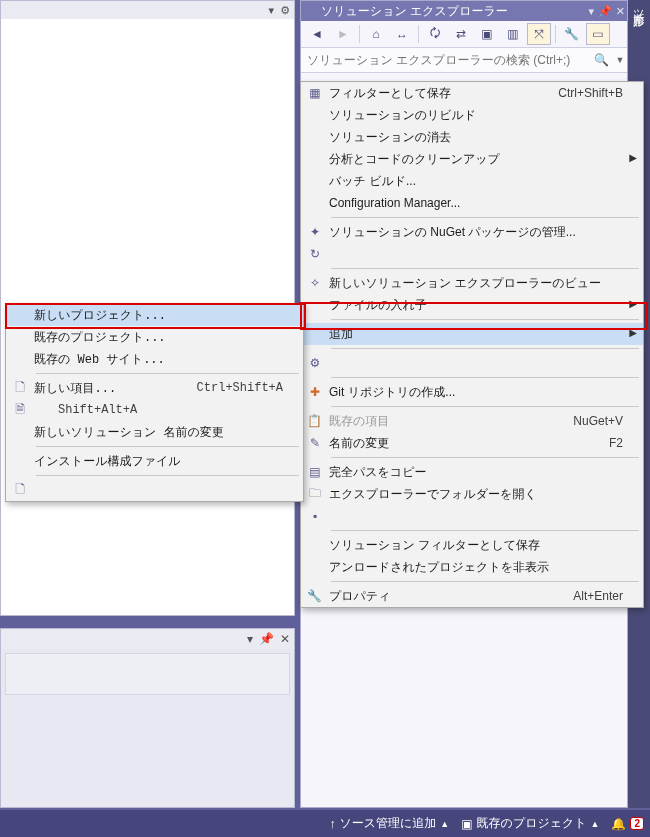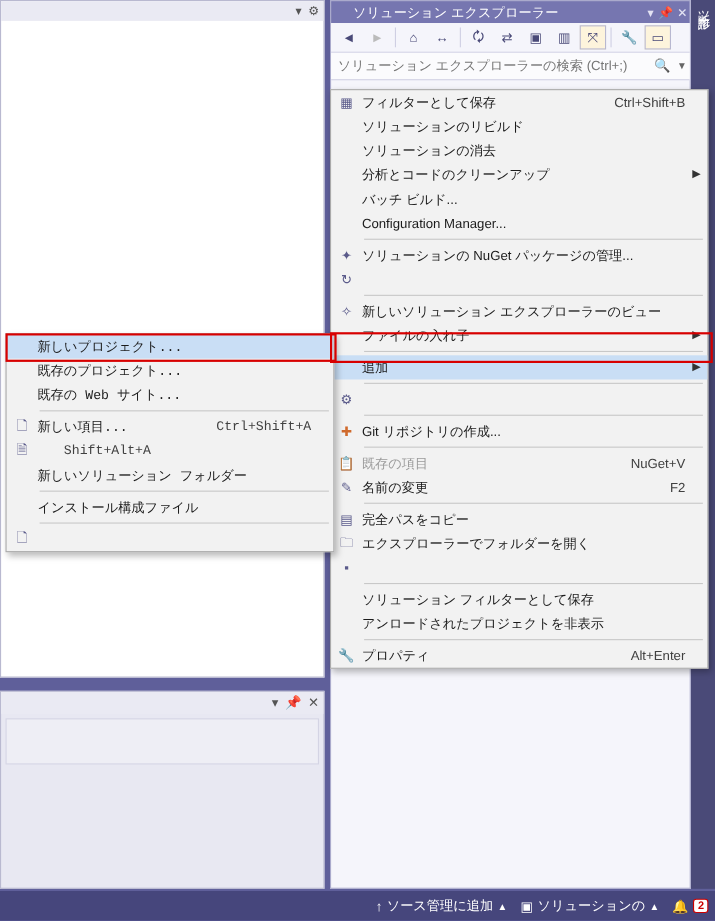--- a/index.html
+++ b/index.html
@@ -297,21 +297,21 @@
       <span class="icon-col">🗋</span>
       <span class="label">新しい項目...</span>
       <span class="shortcut">Ctrl+Shift+A</span>
     </div>
     <div class="row">
       <span class="icon-col">🗎</span>
       <span class="shortcut">Shift+Alt+A</span>
     </div>
     <div class="row">
       <span class="icon-col"></span>
-        <span class="label">新しいソリューション フォルダー</span>
+        <span class="label">新しいソリューション 名前の変更</span>
     </div>
     <div class="sep"></div>
     <div class="row">
       <span class="icon-col"></span>
         <span class="label">インストール構成ファイル</span>
     </div>
     <div class="sep"></div>
     <div class="row">
       <span class="icon-col">🗋</span>
     </div>
@@ -321,21 +321,21 @@
   <div class="redbox" style="left:300px; top:302px; width:344px; height:24px;"></div>
 
   <div class="statusbar">
     <div class="item">
       <span>↑</span>
       <span>ソース管理に追加</span>
       <span style="font-size:9px">▲</span>
     </div>
     <div class="item">
       <span>▣</span>
-      <span>ソリューションの</span>
+      <span>既存のプロジェクト</span>
       <span style="font-size:9px">▲</span>
     </div>
     <div class="item bell">
       <span>🔔</span>
       <span class="badge">2</span>
     </div>
   </div>
 
 </div>
 

